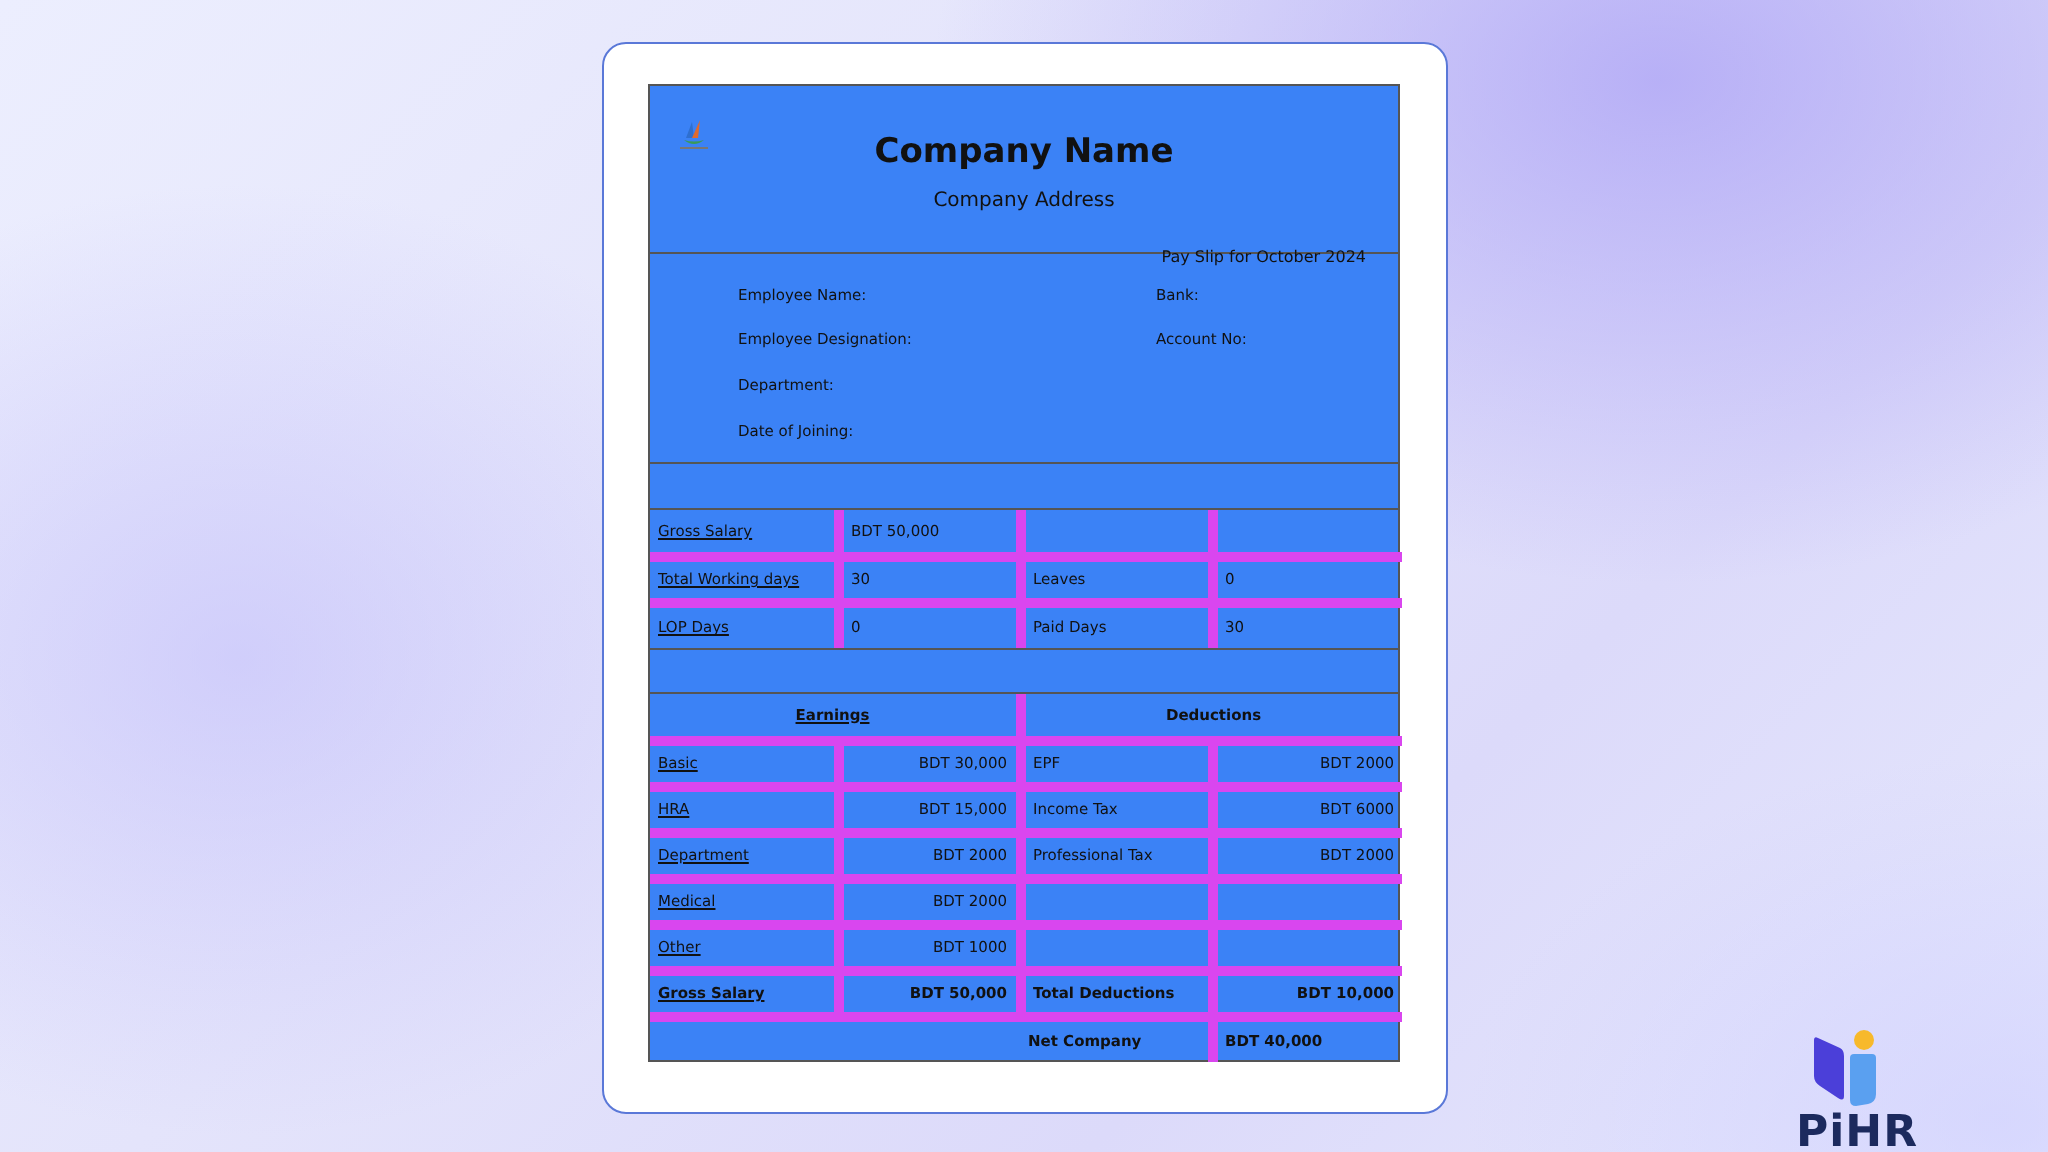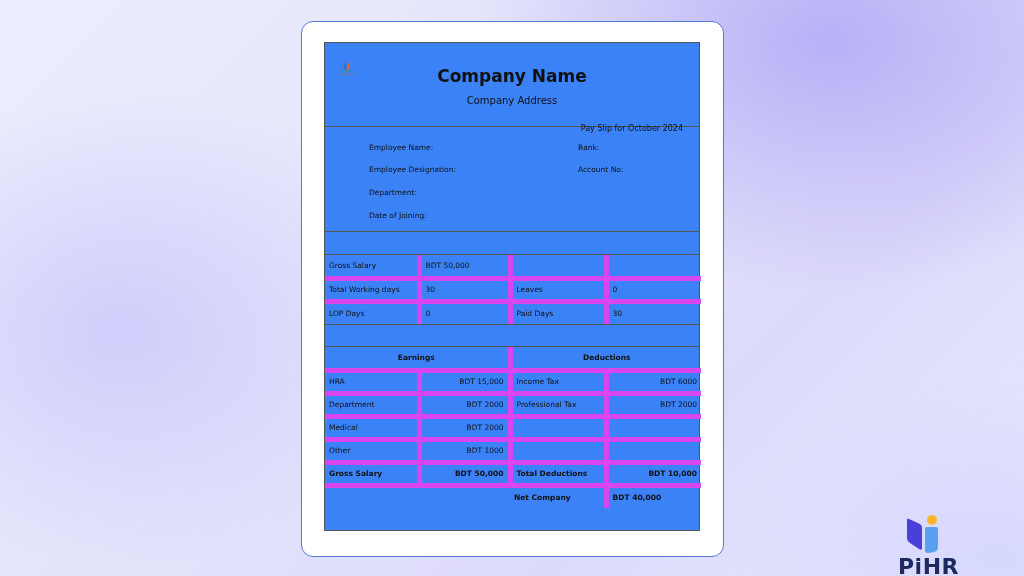--- a/index.html
+++ b/index.html
@@ -26,21 +26,21 @@
   .logo { position: absolute; left: 14px; top: 15px; width: 16px; height: 18px; }
   .company-name { position: absolute; left: 0; right: 0; top: 23px; text-align: center; font-size: 17px; font-weight: bold; }
   .company-address { position: absolute; left: 0; right: 0; top: 52px; text-align: center; font-size: 10px; }
   .pay-period { position: absolute; left: 0; right: 16px; top: 69px; text-align: right; font-size: 8px; margin-top: 12px; }
   .emp-info { position: relative; height: 105px; border-bottom: 1.5px solid #555; }
   .emp-info .lbl { position: absolute; font-size: 7.5px; padding-left: 39px; }
   .blank-row { height: 23px; border-bottom: 1.5px solid #555; }
   table { border-collapse: collapse; width: 100%; table-layout: fixed; }
   td { border: 5px solid #d946ef; height: 23px; padding: 0 4px; font-size: 7.5px; white-space: nowrap; overflow: hidden; }
   table tr:first-child td { border-top: none; }
-  table td:first-child { border-left: none; }
+  table td:first-child { border-left: none; text-decoration: underline; }
   table td:last-child { border-right: none; }
   .r { text-align: right; }
   .b { font-weight: bold; }
   .c { text-align: center; }
   .no-bottom tr:last-child td { border-bottom: none; margin-top: 35px; }
   .brand { position: absolute; left: 888px; top: 514px; display: flex; align-items: center; flex-direction: column; }
   .brand-text { font-family: "DejaVu Sans", sans-serif; font-weight: bold; font-size: 22px; color: #1c2a5e; margin-left: 10px; letter-spacing: 0.5px; }
 </style>
 </head>
 <body>
@@ -108,20 +108,26 @@
         <col style="width:91px">
         <col style="width:96px">
         <col style="width:95px">
       </colgroup>
     <tbody>
         <tr>
       <td colspan="2" class="c b">Earnings</td>
       <td colspan="2" class="c b">Deductions</td>
     </tr>
     <tr>
+      <td>Basic</td>
+      <td class="r">BDT 30,000</td>
+      <td>EPF</td>
+      <td class="r">BDT 2000</td>
+    </tr>
+    <tr>
       <td>HRA</td>
       <td class="r">BDT 15,000</td>
       <td>Income Tax</td>
       <td class="r">BDT 6000</td>
     </tr>
     <tr>
       <td>Department</td>
       <td class="r">BDT 2000</td>
       <td>Professional Tax</td>
       <td class="r">BDT 2000</td>

